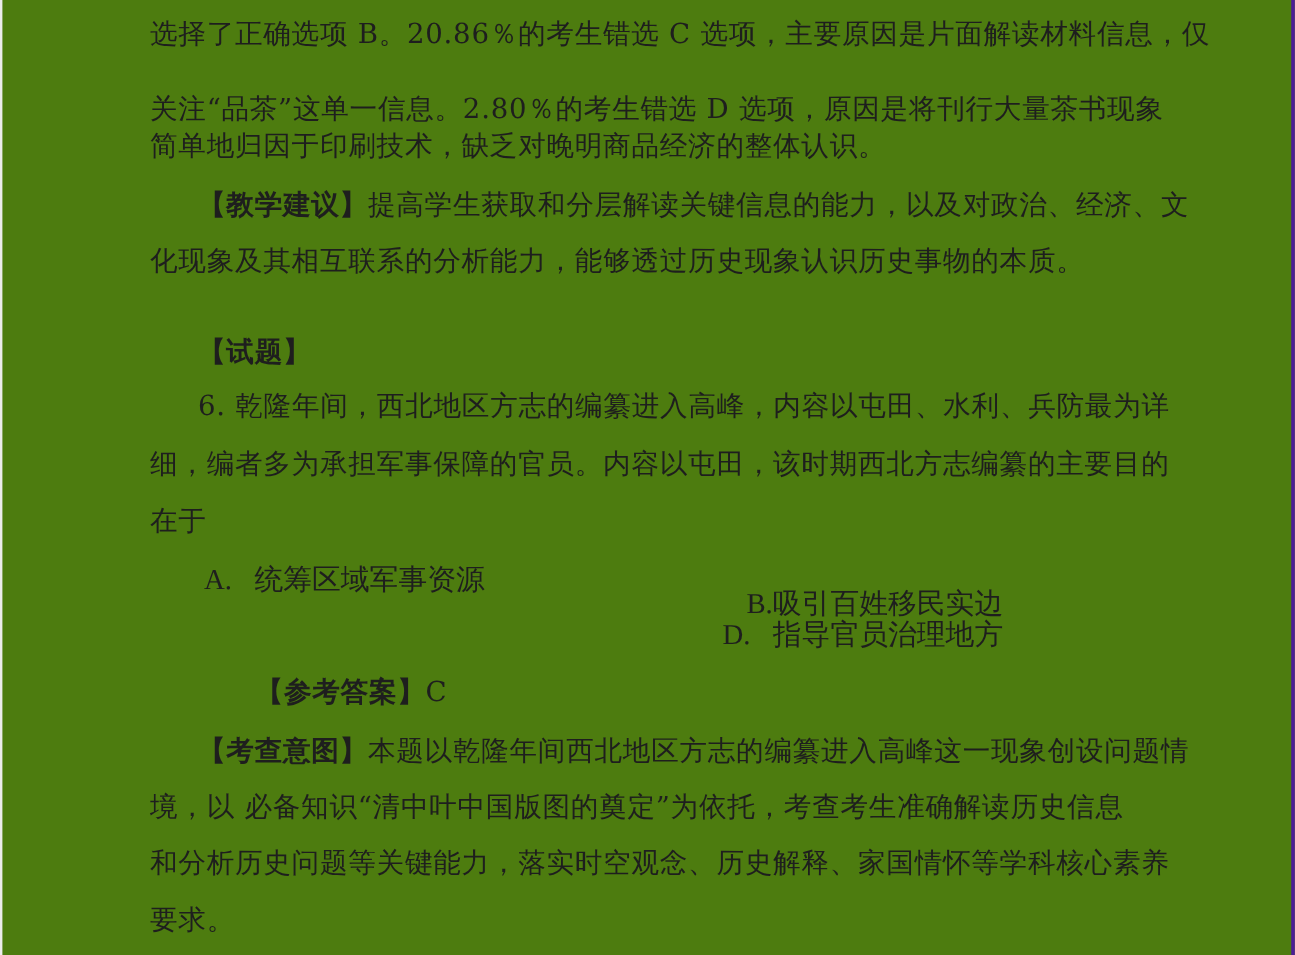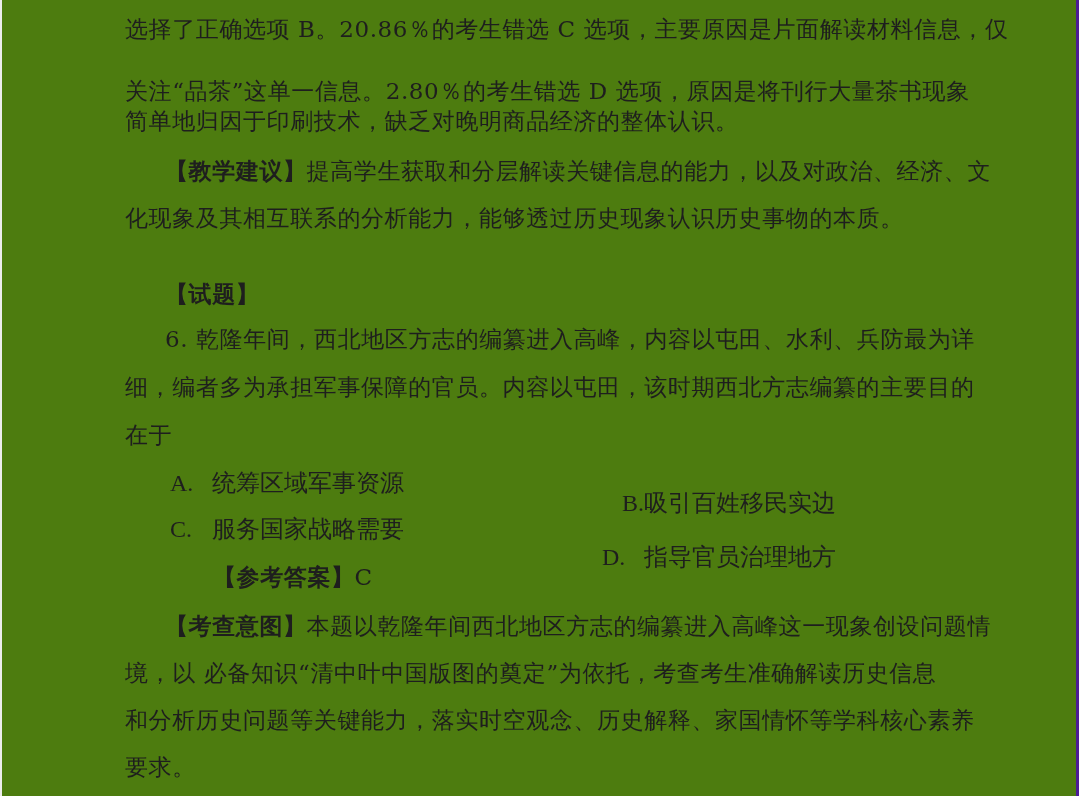--- a/index.html
+++ b/index.html
@@ -51,24 +51,21 @@
   <div class="line indent" style="top:324px;">6. 乾隆年间，西北地区方志的编纂进入高峰，内容以屯田、水利、兵防最为详</div>
   <div class="line" style="top:372px;">细，编者多为承担军事保障的官员。内容以屯田，该时期西北方志编纂的主要目的</div>
   <div class="line" style="top:420px;">在于</div>
 
   <div class="opt" style="left:168px; top:468px;">
     <span class="letter">A.</span><span>统筹区域军事资源</span>
   </div>
   <div class="opt" style="left:600px; top:488px;text-align:right;">
     <span class="letter">B.</span><span>吸引百姓移民实边</span>
   </div>
-  <div class="opt" style="left:168px; top:514px;">
-    <span class="letter">C.</span><span>服务国家战略需要</span>
-  </div>
-  <div class="opt" style="left:600px; top:542px;">
+  <div class="opt" style="left:600px; top:514px;">
     <span class="letter">D.</span><span>指导官员治理地方</span>
   </div>
 
   <div class="line indent" style="top:562px;margin-left:48px;">
     <span class="bold-bracket">【参考答案】</span><span>C</span>
   </div>
 
   <div class="line indent" style="top:611px;">
     <span class="bold-bracket">【考查意图】</span><span>本题以乾隆年间西北地区方志的编纂进入高峰这一现象创设问题情</span>
   </div>

